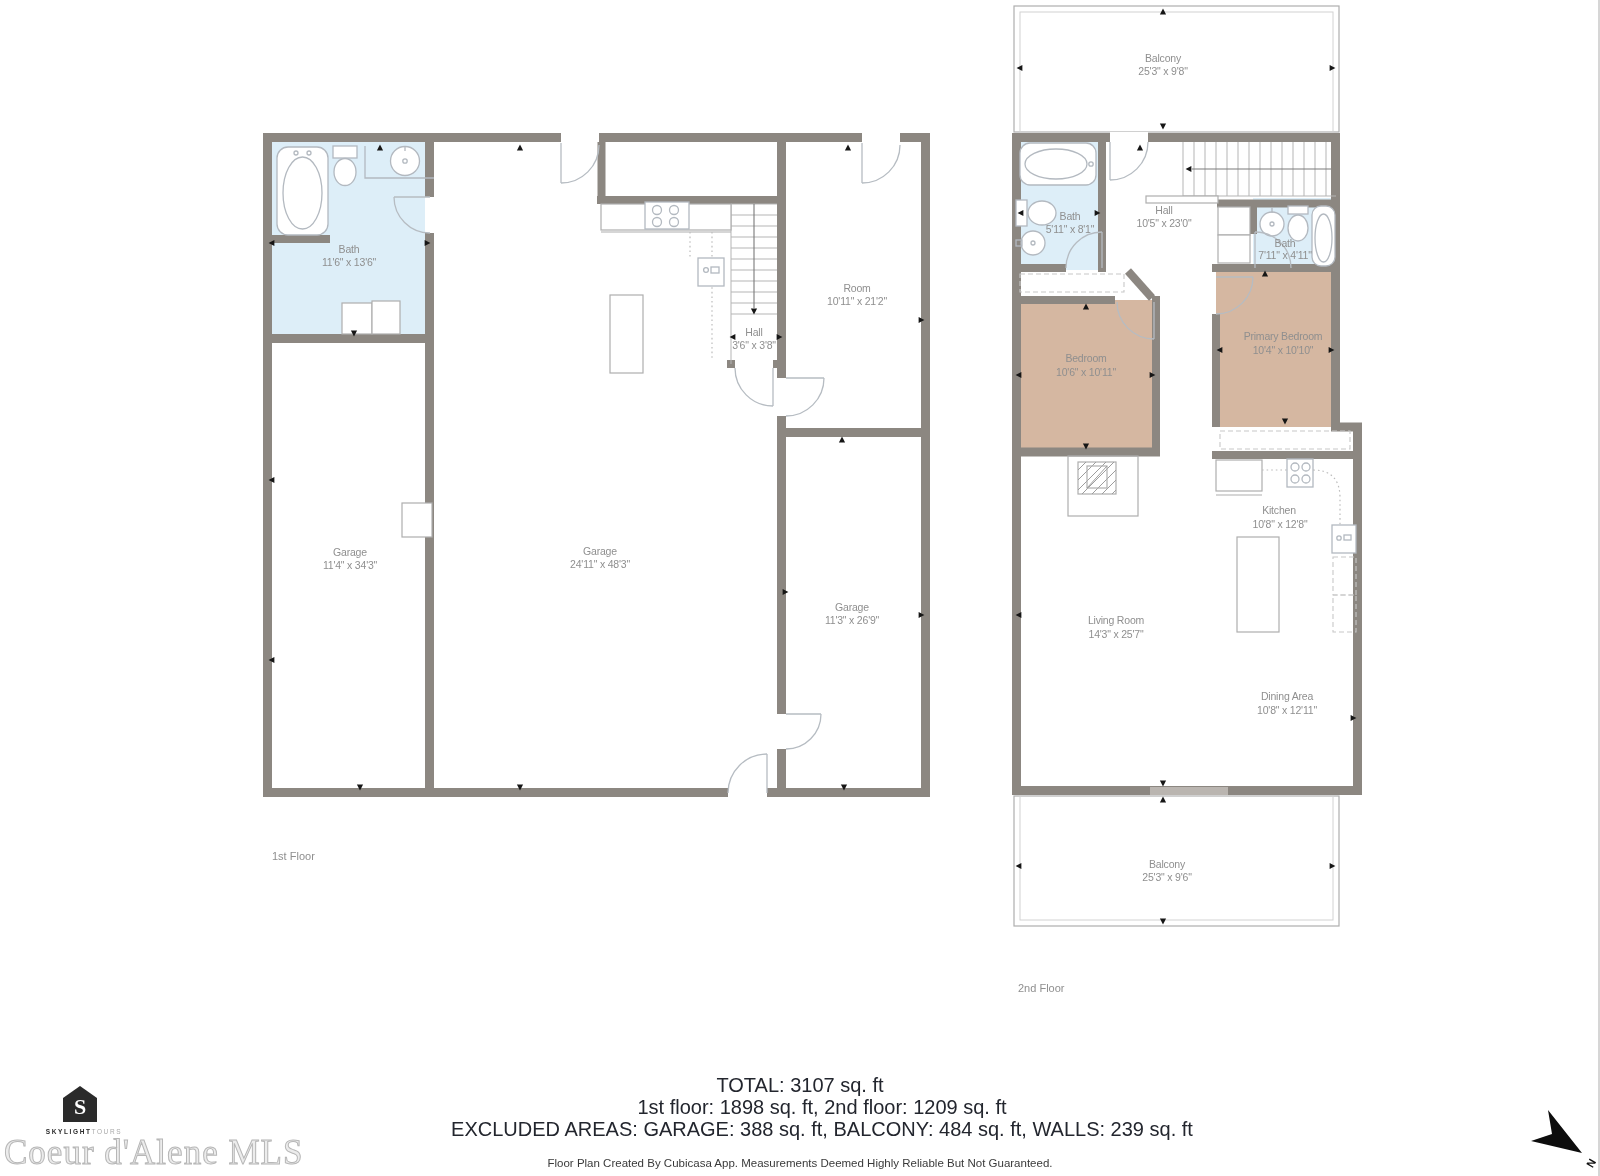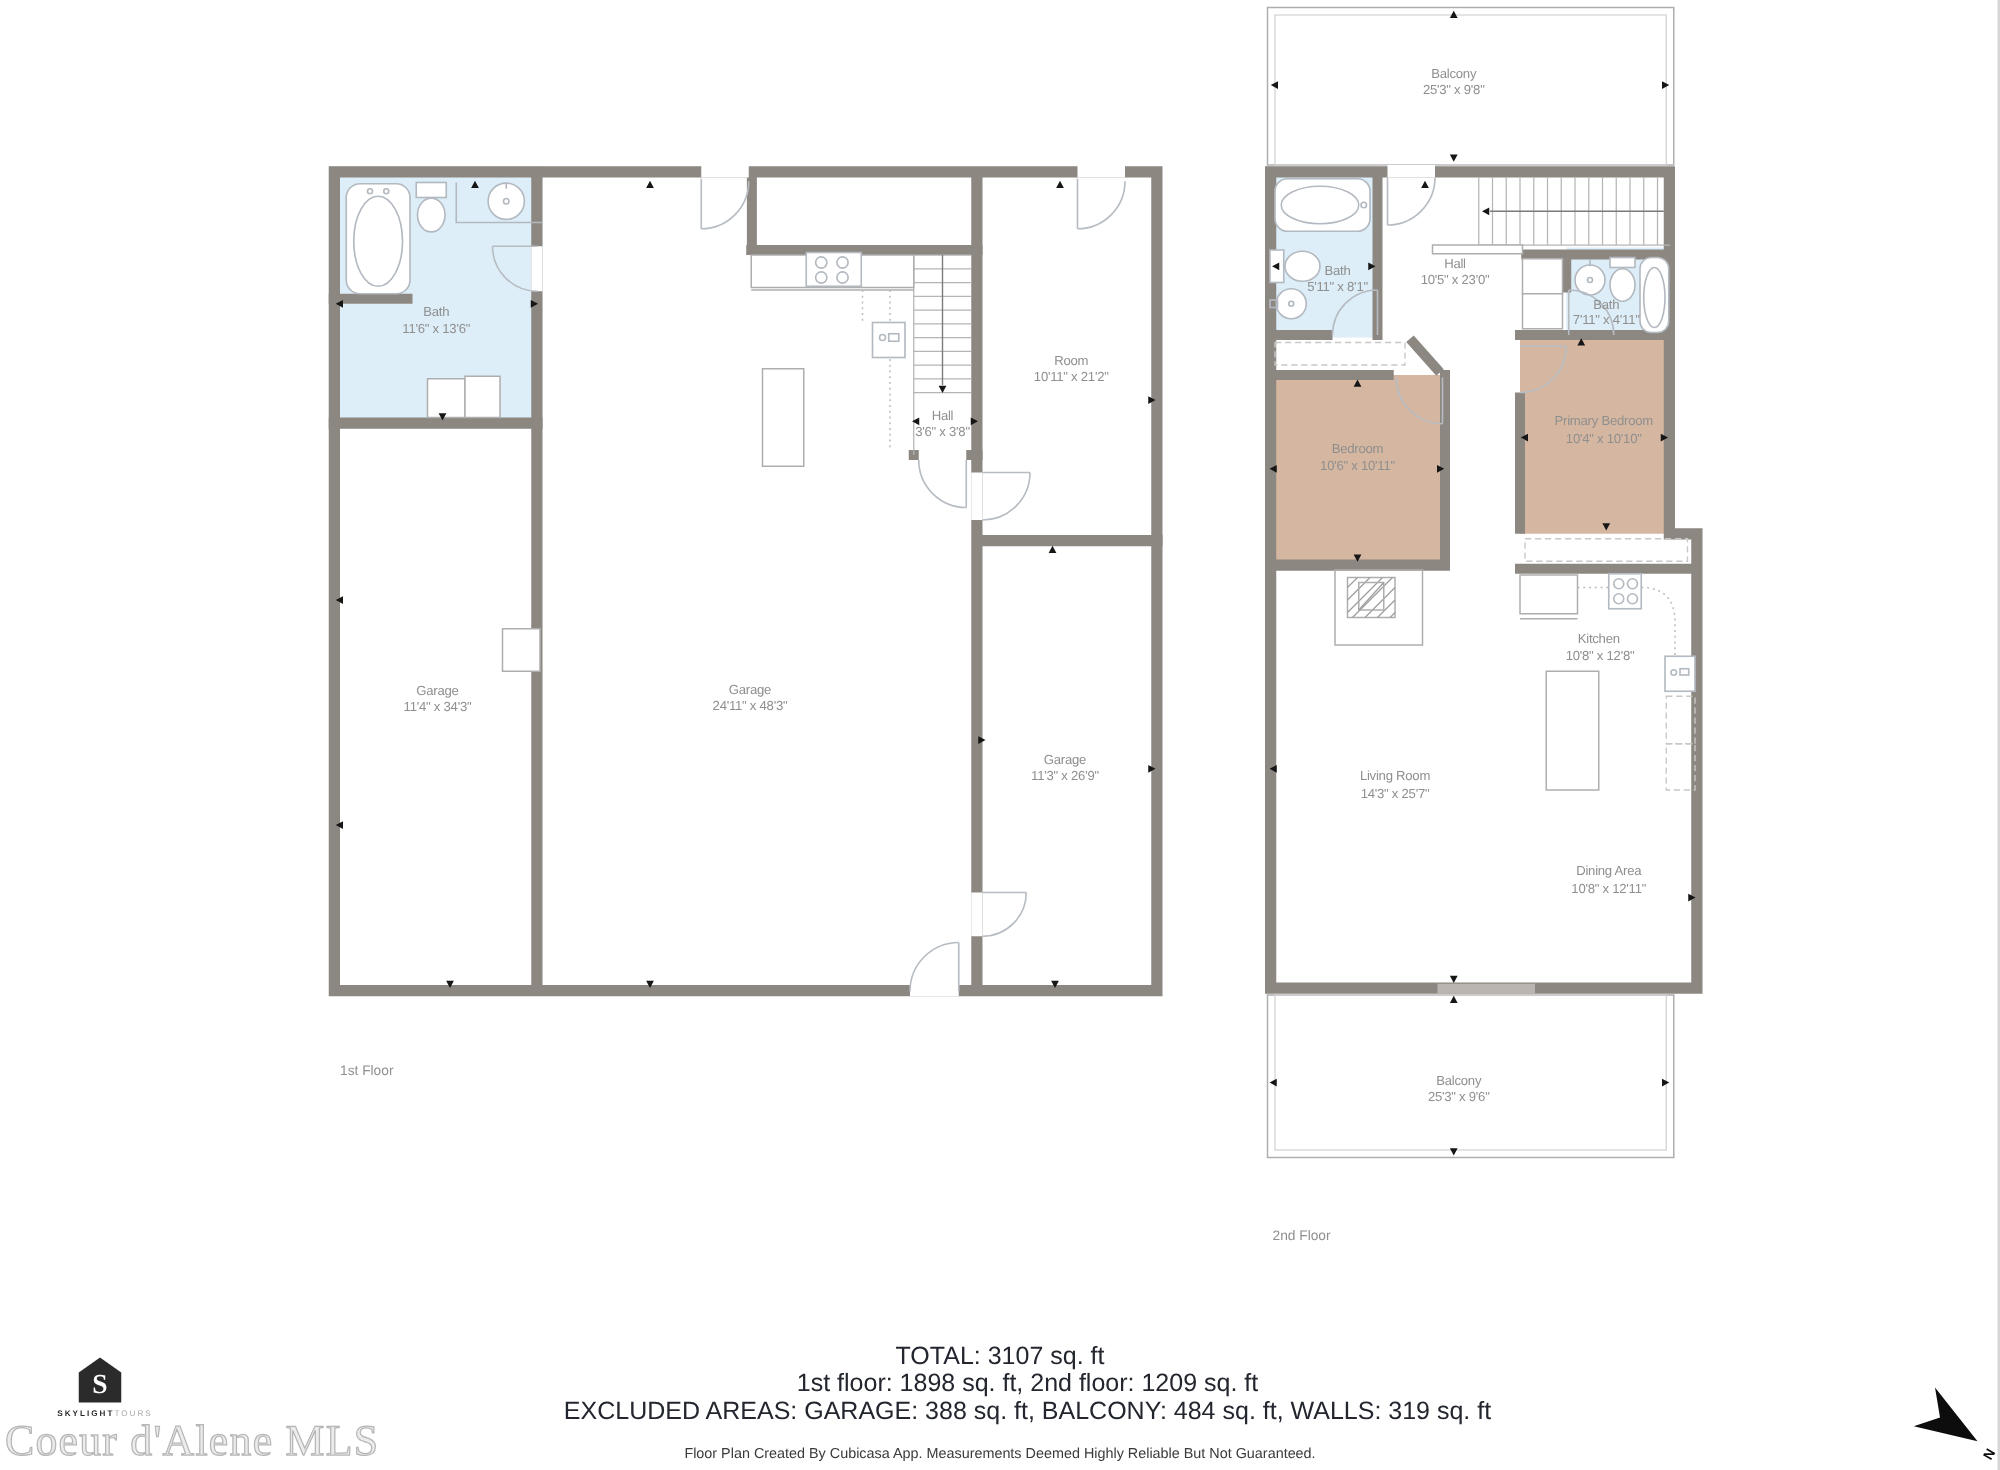--- a/index.html
+++ b/index.html
@@ -350,21 +350,21 @@
       <text class="lbl" x="1167" y="868">Balcony</text>
       <text class="lbl" x="1167" y="881">25'3" x 9'6"</text>
     </g>
     <text class="flr" x="1018" y="992">2nd Floor</text>
   </g>
 </svg>
 
 <div class="summary">
   <div class="sum-total">TOTAL: 3107 sq. ft</div>
   <div class="sum-line">1st floor: 1898 sq. ft, 2nd floor: 1209 sq. ft</div>
-  <div class="sum-line">EXCLUDED AREAS: GARAGE: 388 sq. ft, BALCONY: 484 sq. ft, WALLS: 319 sq. ft</div>
+  <div class="sum-line">EXCLUDED AREAS: GARAGE: 388 sq. ft, BALCONY: 484 sq. ft, WALLS: 239 sq. ft</div>
   <div class="sum-disc">Floor Plan Created By Cubicasa App. Measurements Deemed Highly Reliable But Not Guaranteed.</div>
 </div>
 
 <div class="branding">
   <svg class="logo-house" width="40" height="40" viewBox="0 0 40 40">
     <path d="M20 1 L37 13 L37 37 L3 37 L3 13 Z" fill="#2b2b2b"></path>
     <text x="20" y="29" text-anchor="middle" font-family="Liberation Serif, serif" font-size="22" font-weight="bold" fill="#ffffff">S</text>
   </svg>
   <div class="logo-text"><span>SKYLIGHT</span><span class="tours">TOURS</span></div>
   <div class="watermark">Coeur d'Alene MLS</div>

